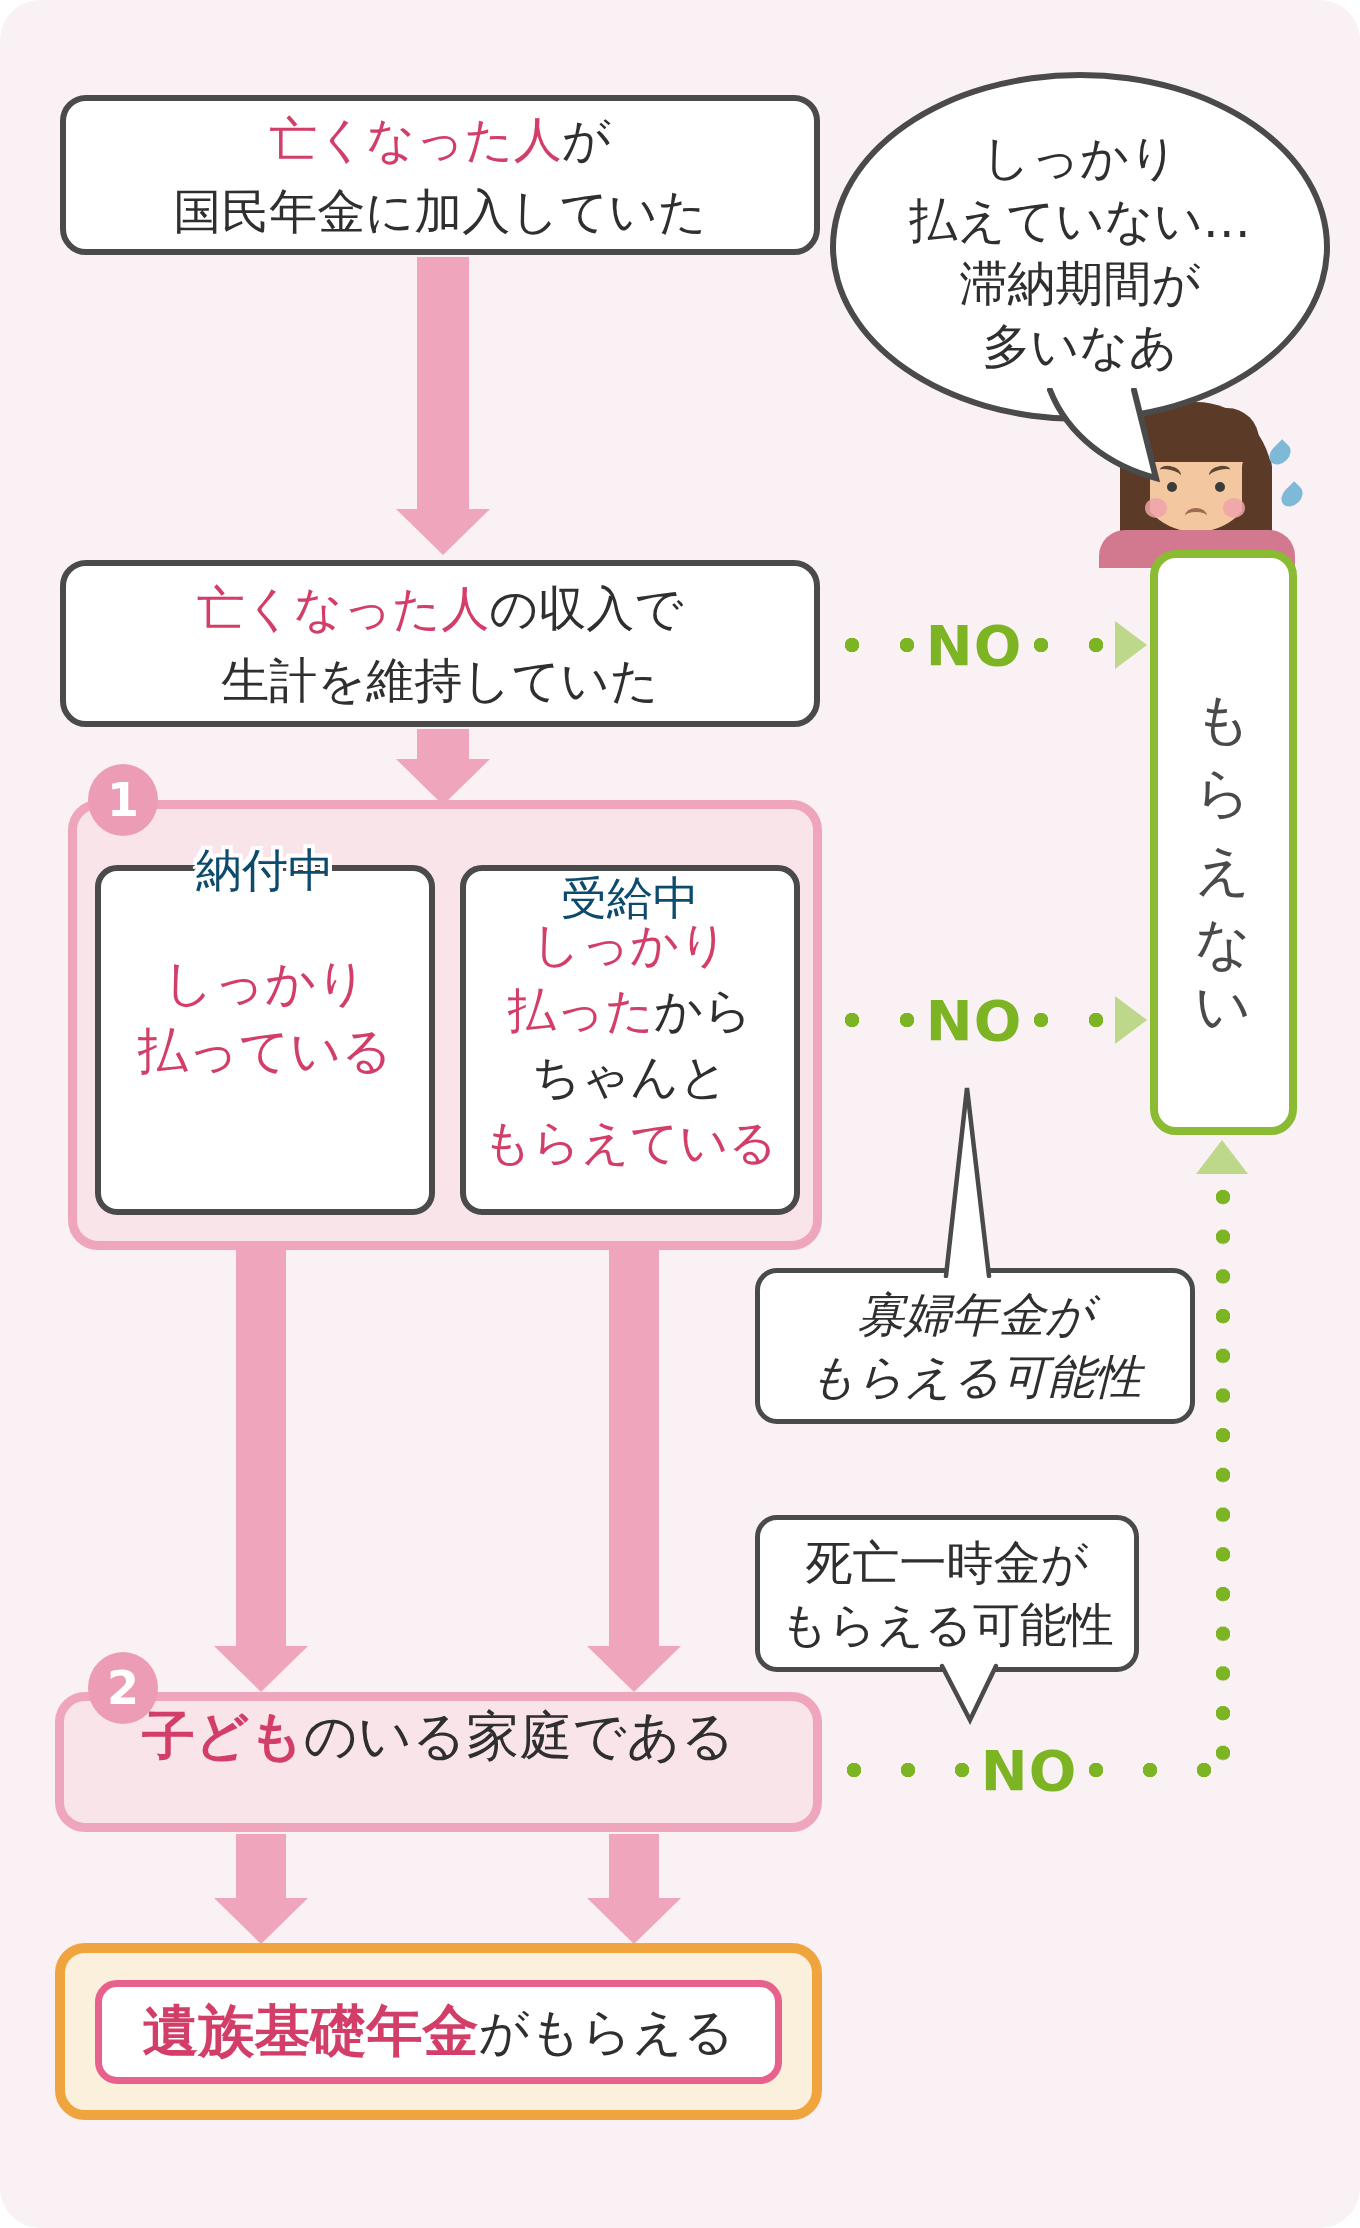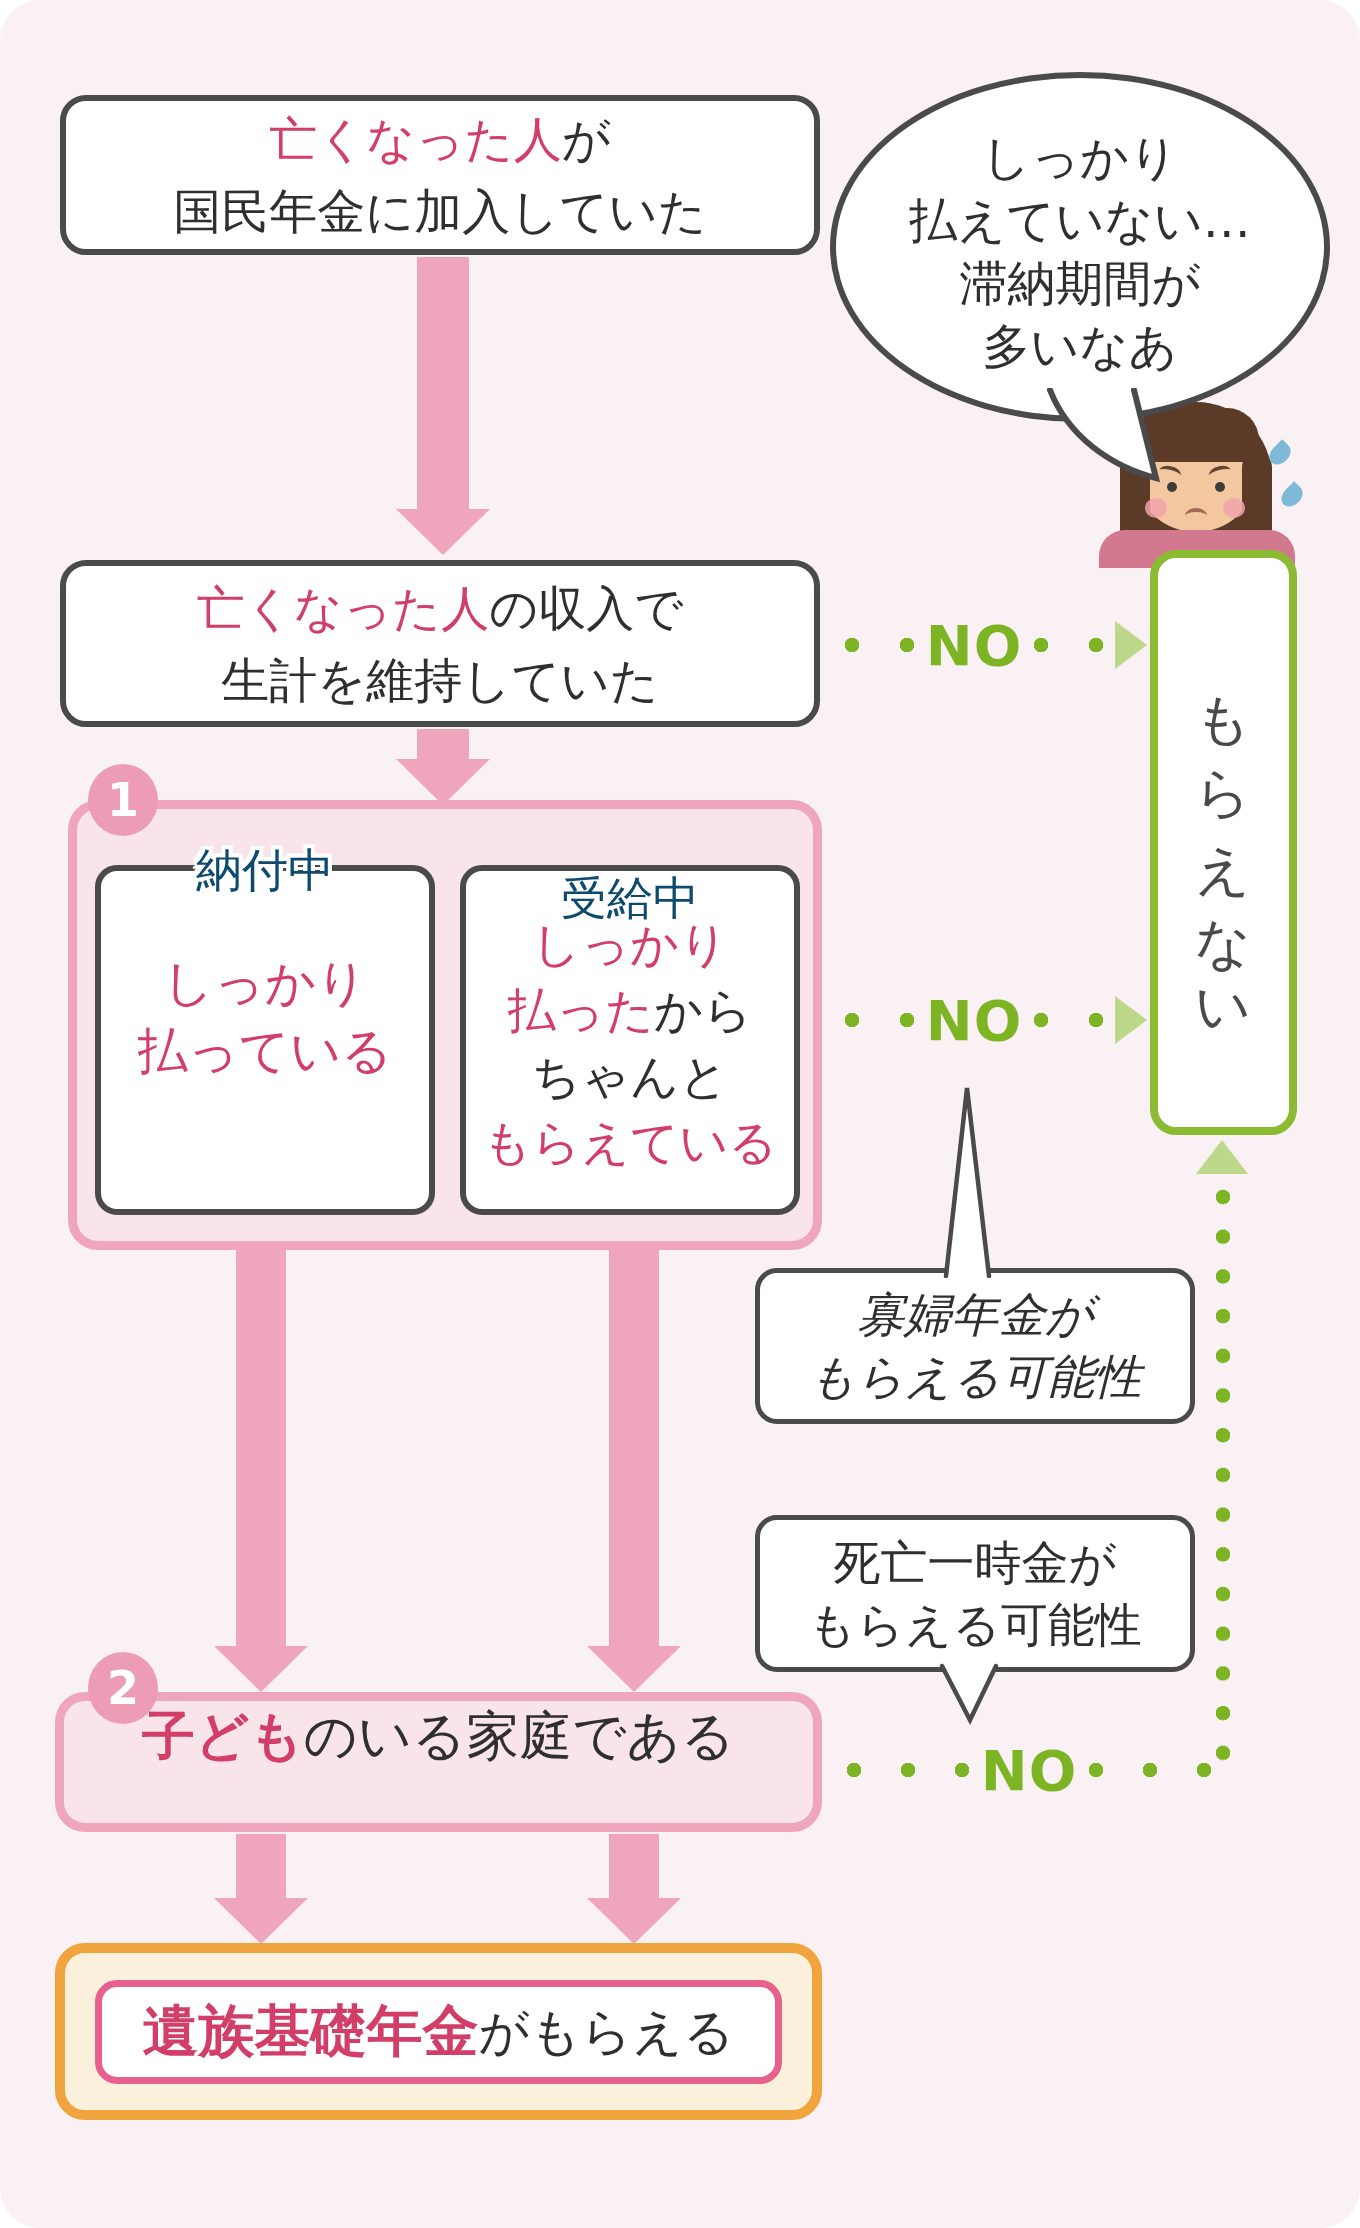--- a/index.html
+++ b/index.html
@@ -167,21 +167,21 @@
 
   <div class="abs callout" style="left:755px;top:1268px;width:440px;height:156px;font-style:italic;">
     <div>寡婦年金が</div>
     <div>もらえる可能性</div>
   </div>
   <svg class="abs" style="left:938px;top:1082px;z-index:3;" width="60" height="196" viewBox="0 0 60 196">
     <path d="M8,194 L29,6 L51,194" fill="#ffffff" stroke="#4A4A4A" stroke-width="4.5" stroke-linecap="round"></path>
   </svg>
 
 
-  <div class="abs callout" style="left:755px;top:1515px;width:440px;height:157px;">
+  <div class="abs callout" style="left:755px;top:1515px;width:384px;height:157px;">
     <div>死亡一時金が</div>
     <div>もらえる可能性</div>
   </div>
   <svg class="abs" style="left:934px;top:1662px;z-index:3;" width="68" height="64" viewBox="0 0 68 64">
     <path d="M8,4 L36,58 L62,4" fill="#ffffff" stroke="#4A4A4A" stroke-width="4.5" stroke-linecap="round"></path>
   </svg>
 
   <div class="abs shaft" style="left:236px;top:1248px;width:50px;height:400px;"></div>
   <div class="abs ah-down" style="left:214px;top:1646px;"></div>
   <div class="abs shaft" style="left:609px;top:1248px;width:50px;height:400px;"></div>

